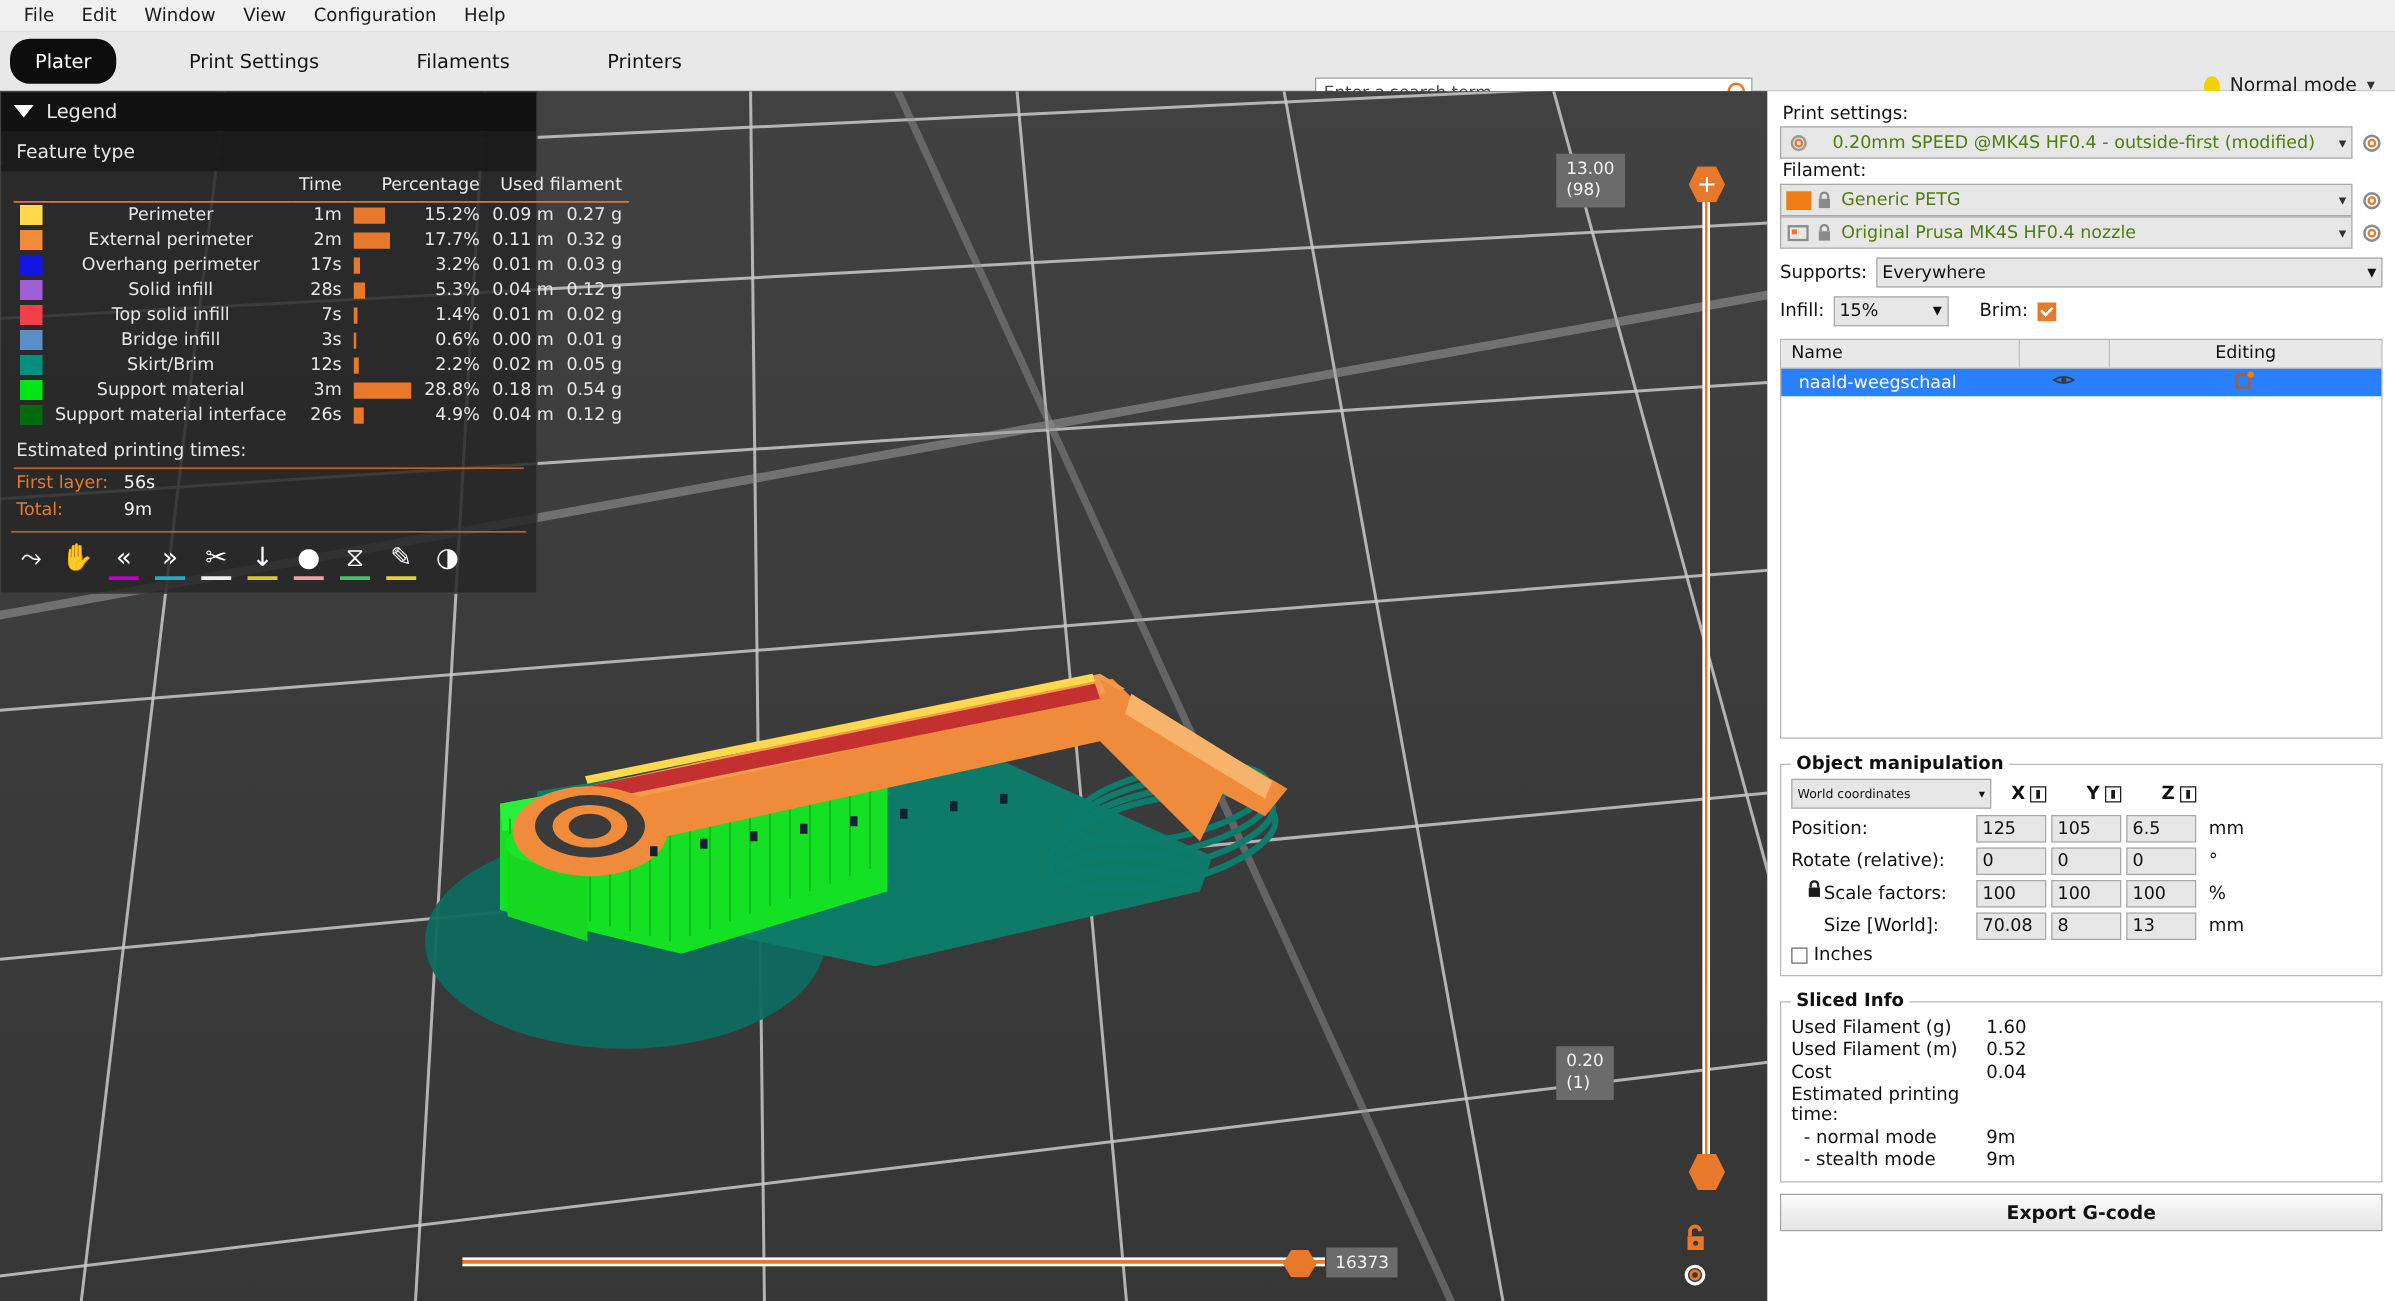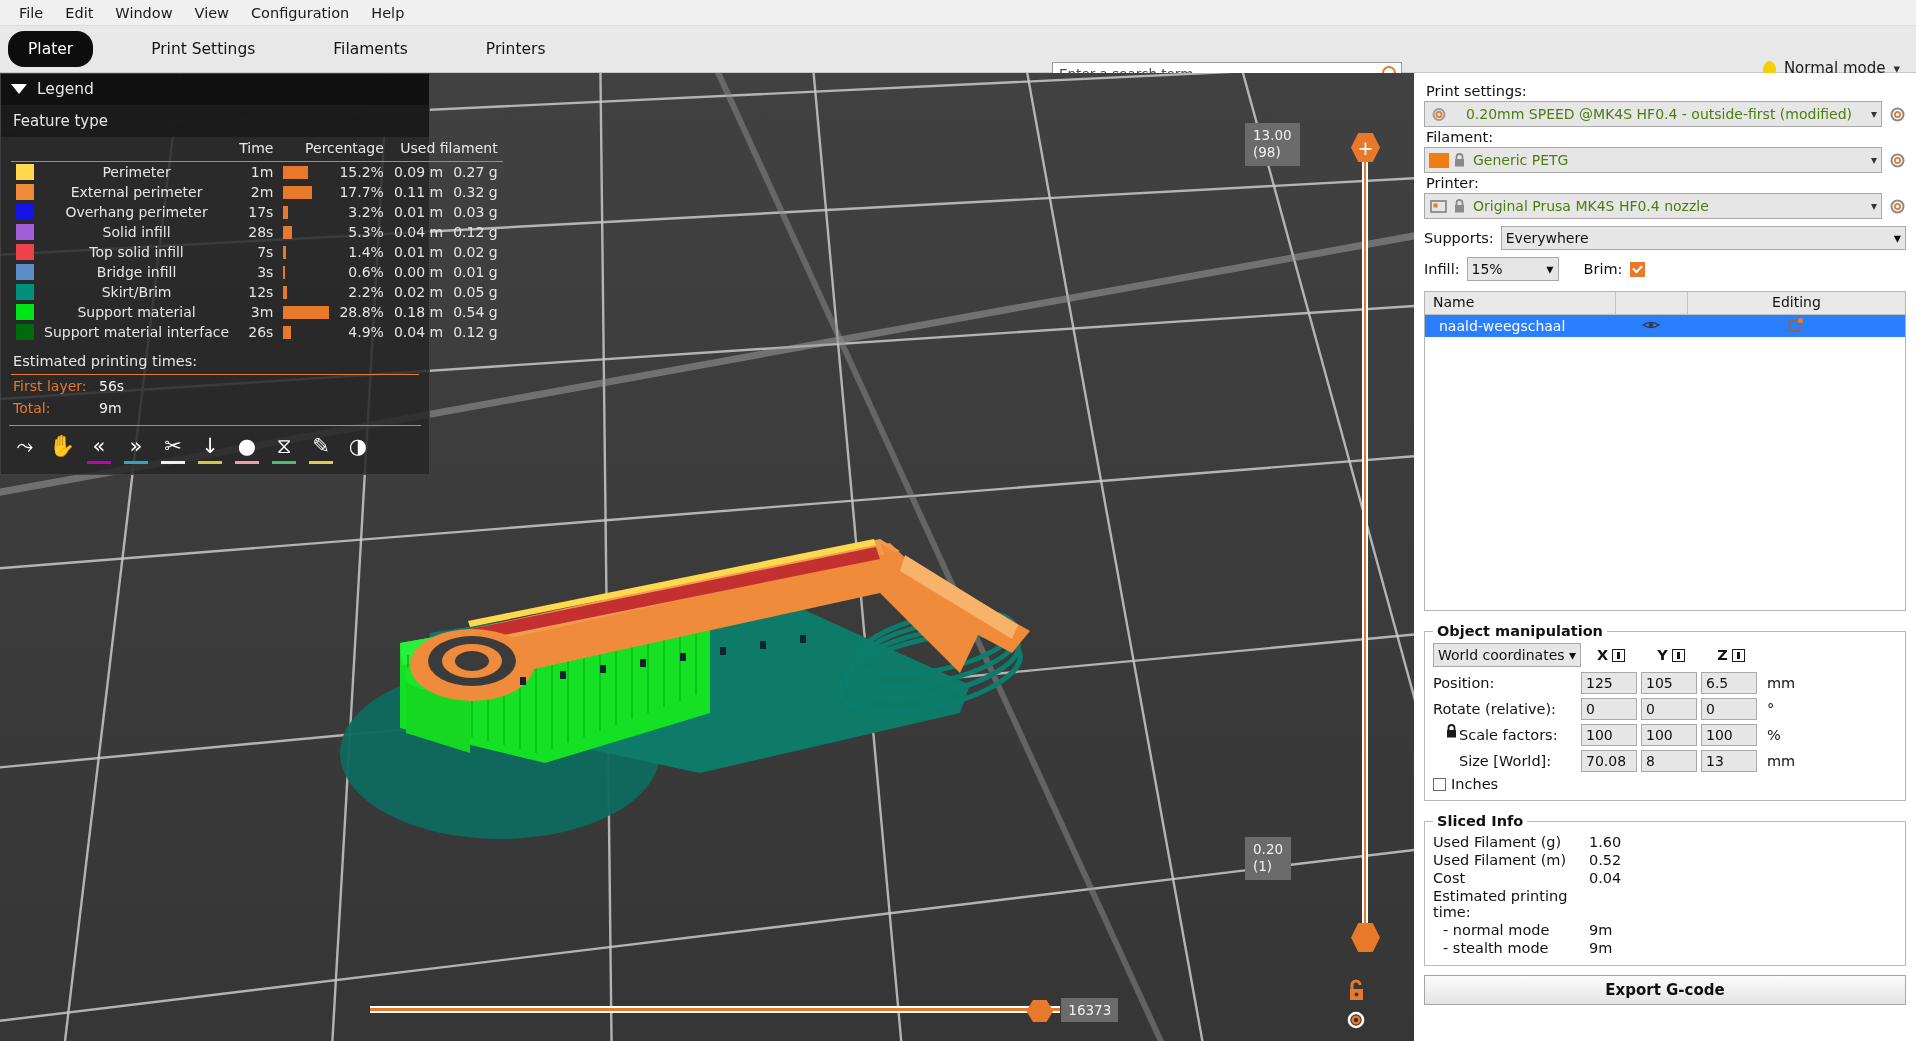--- a/index.html
+++ b/index.html
@@ -192,21 +192,21 @@
   .objlist-head .c3 { width: 218px; border-left: 1px solid #c0c0c0; text-align: center; padding-top: 2px; }
   .objrow { display: flex; height: 22px; background: #2a7fff; color: #fff; align-items: center; font-size: 14px; cursor: pointer; }
   .objrow .c1 { flex: 1; padding-left: 14px; }
   .objrow .c2 { width: 72px; text-align: center; }
   .objrow .c3 { width: 218px; text-align: center; }
 
   
   fieldset.grp { border: 1px solid #b8b8b8; margin-top: 12px; padding: 4px 8px 8px 8px; }
   fieldset.grp > legend { font-size: 14.5px; font-weight: bold; padding: 0 4px; }
   .om-head { display: flex; align-items: center; margin-bottom: 5px; }
-  .om-coord { width: 148px; height: 24px; background: #e6e6e6; border: 1px solid #a8a8a8; display:flex; align-items:center; padding: 0 4px; font-size: 14px; cursor: pointer; }
+  .om-coord { width: 160px; height: 24px; background: #e6e6e6; border: 1px solid #a8a8a8; display:flex; align-items:center; padding: 0 4px; font-size: 10px; cursor: pointer; }
   .axis-head { width: 60px; text-align: center; font-weight: bold; font-size: 14.5px; display: flex; align-items: center; justify-content: center; gap: 4px; }
   .axis-ico { width: 13px; height: 13px; border: 1.6px solid #1a1a1a; position: relative; }
   .axis-ico::after { content:""; position:absolute; left:4px; top:2px; width:3px; height:7px; background:#1a1a1a; }
   .om-row { display: flex; align-items: center; margin-bottom: 4px; }
   .om-row .rl { width: 148px; font-size: 14.5px; }
   .om-row .rl.ind { padding-left: 26px; }
   .om-row input.fld {
     width: 56px; height: 22px; margin-right: 4px; background: #e6e6e6;
     border: 1px solid #a8a8a8; font-family: inherit; font-size: 14px;
     color: #111; padding: 0 4px;
@@ -631,21 +631,20 @@
         <span class="cv">▾</span>
       </div>
       <span class="cfg-gear">
         <svg viewBox="0 0 17 17" width="17" height="17">
           <circle cx="8.5" cy="8.5" r="6" fill="none" stroke="#8a8a8a" stroke-width="2"></circle>
           <circle cx="8.5" cy="8.5" r="2.6" fill="none" stroke="#e8792b" stroke-width="1.8"></circle>
         </svg>
       </span>
     </div>
 
-    <div class="sb-label">Printer:</div>
     <div class="row-cfg">
       <div class="combo">
         <span class="pill-ico">
           <svg viewBox="0 0 20 15" width="20" height="15">
             <rect x="2" y="2" width="15" height="11" fill="none" stroke="#8a8a8a" stroke-width="1.8"></rect>
             <rect x="4.5" y="4.5" width="4" height="4" fill="#e8792b"></rect>
           </svg>
         </span>
         <span class="lock-ico">
           <svg viewBox="0 0 13 15" width="13" height="15">

